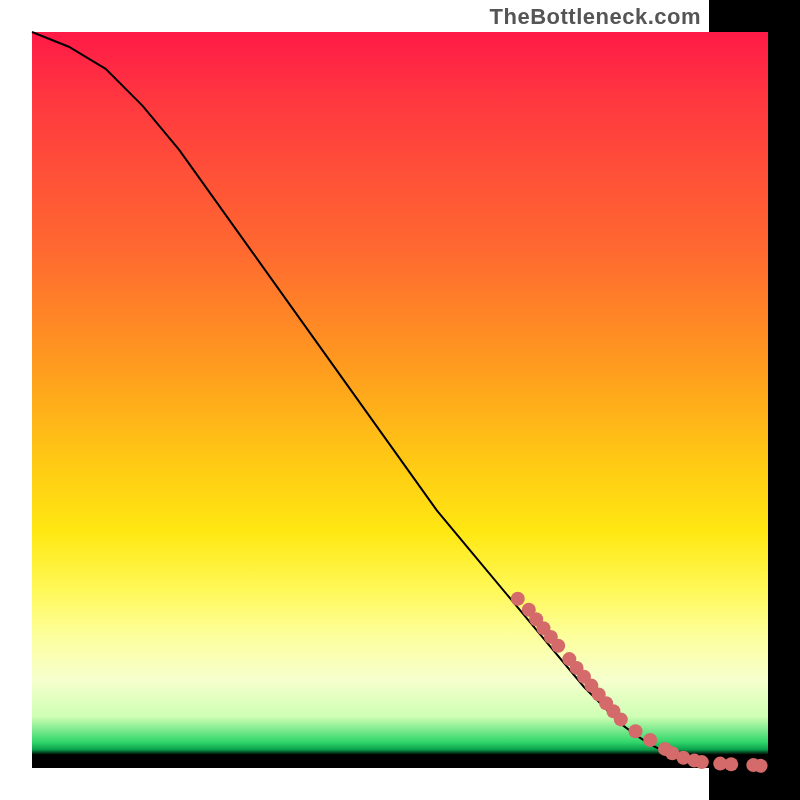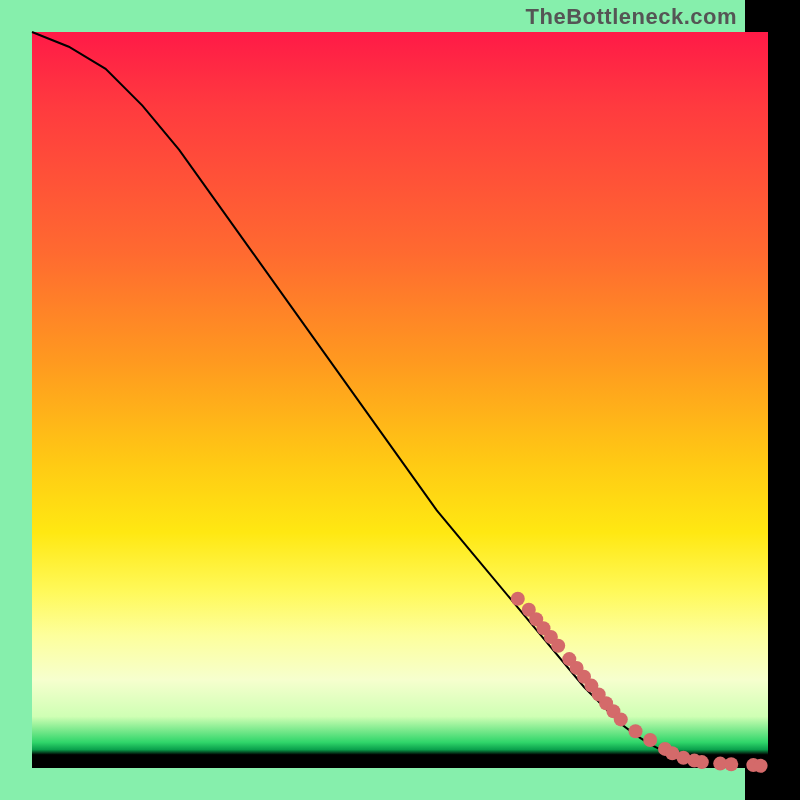--- a/index.html
+++ b/index.html
@@ -8,22 +8,21 @@
     width: 800px;
     height: 800px;
     overflow: hidden;
     background: #000;
     font-family: Arial, Helvetica, sans-serif;
   }
   .wrap {
     position: relative;
     width: 709px;
     height: 800px;
-    background: #86efac;
-    padding-left: 36px;
+    background: #ffffff;
   }
   .watermark {
     position: absolute;
     top: 4px;
     right: 8px;
     color: #555;
     font-size: 22px;
     font-weight: 600;
     letter-spacing: 0.5px;
     user-select: none;

